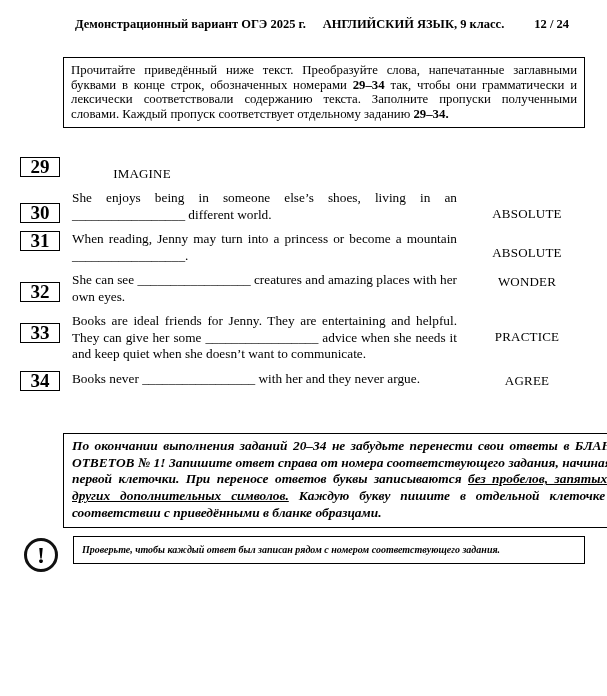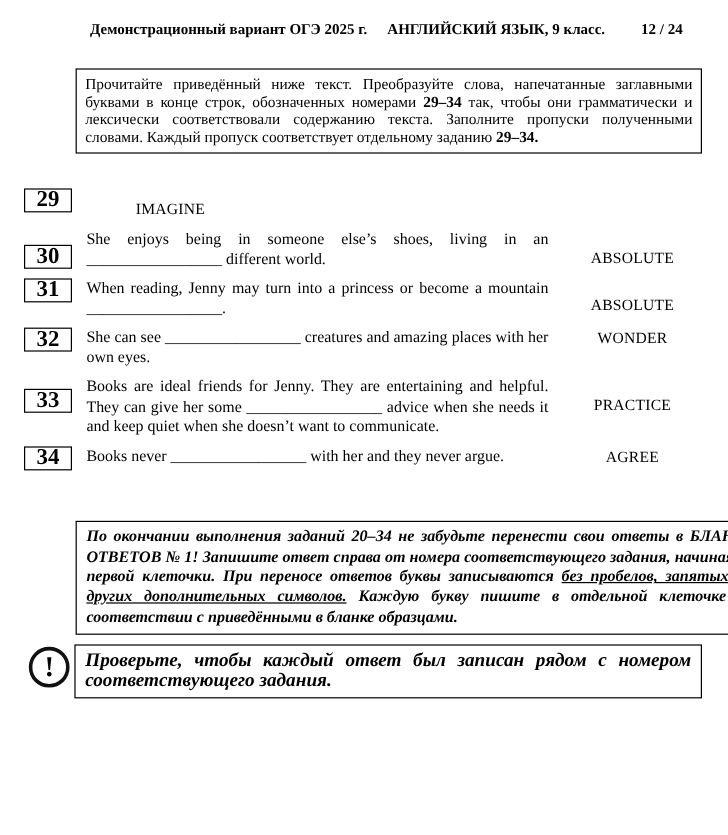--- a/index.html
+++ b/index.html
@@ -69,25 +69,25 @@
     flex: none;
     width: 34px; height: 34px;
     border: 3.5px solid #111;
     border-radius: 50%;
     display: flex; align-items: center; justify-content: center;
     font-weight: bold; font-size: 24px; line-height: 1;
     margin-top: 2px;
     background: #fff;
   }
   .check-box {
-    margin-left: 4px;
+    margin-left: 15px;
     width: 523px;
     border: 1.5px solid #000;
     padding: 4px 8px 5px 8px;
-    font-size: 16px; line-height: 17px;
+    font-size: 10px; line-height: 17px;
     font-style: italic; font-weight: bold;
     text-align: justify;
   }
 </style>
 </head>
 <body>
 
 <div class="page">
 
   <div class="header">
@@ -128,21 +128,21 @@
           <div class="num-box" style="margin-top:0">
             <span>31</span>
           </div>
         </div>
       <p class="task-text">When reading, Jenny may turn into a princess or become a mountain _________________.</p>
       <div class="kw-col"><span class="keyword" style="margin-top:14px">ABSOLUTE</span></div>
     </div>
 
     <div class="task-row">
       <div class="num-col">
-          <div class="num-box" style="margin-top:0">
+          <div class="num-box" style="margin-top:10px">
             <span>32</span>
           </div>
         </div>
       <p class="task-text">She can see _________________ creatures and amazing places with her own eyes.</p>
       <div class="kw-col"><span class="keyword" style="margin-top:1px">WONDER</span></div>
     </div>
 
     <div class="task-row">
       <div class="num-col">
           <div class="num-box" style="margin-top:10px">

